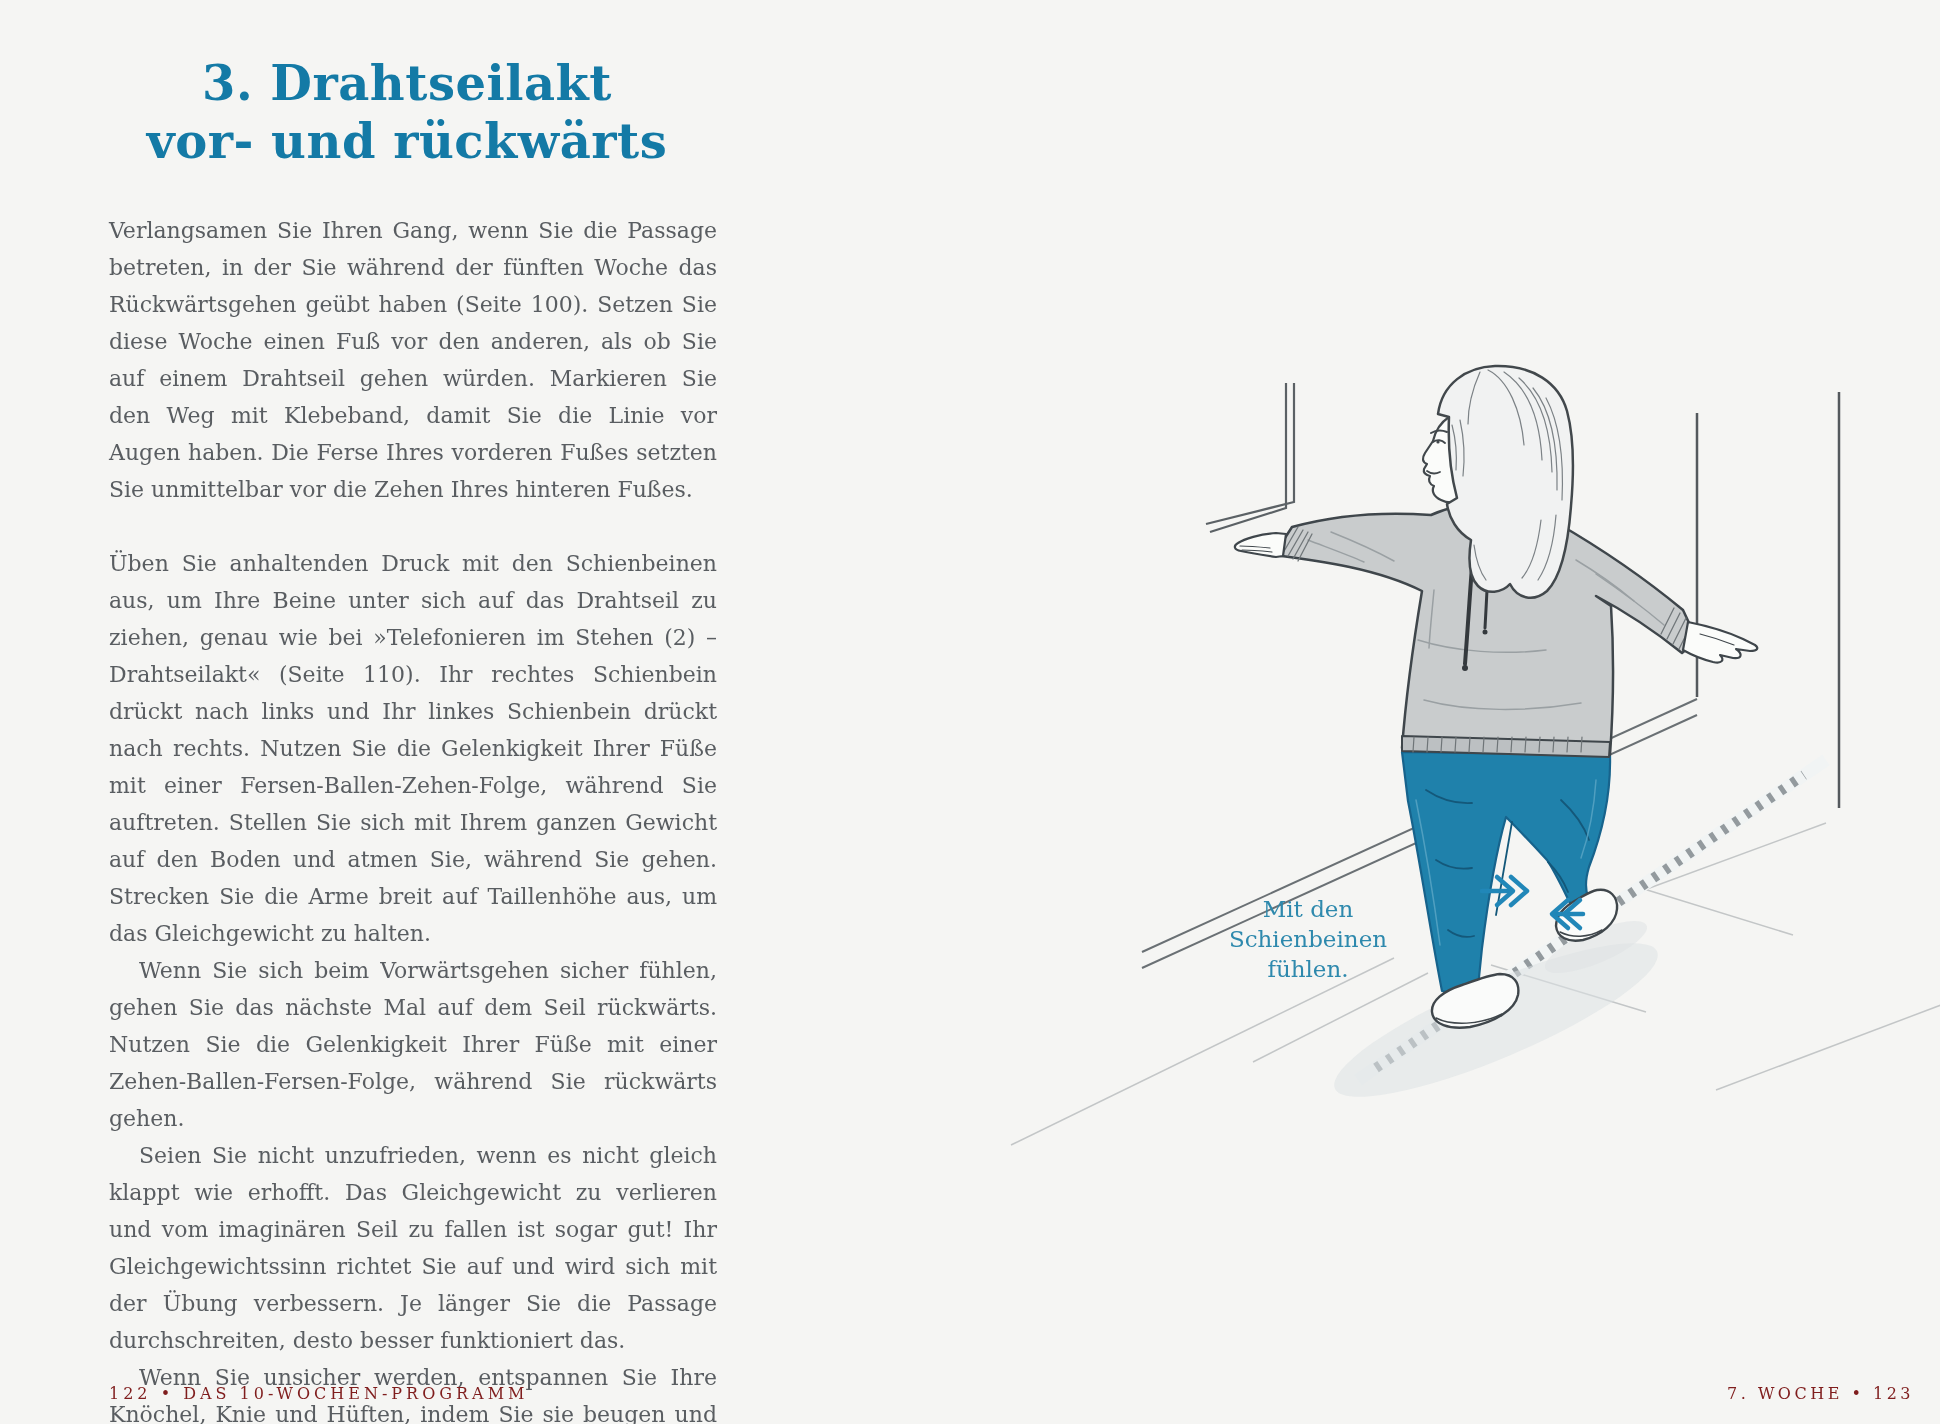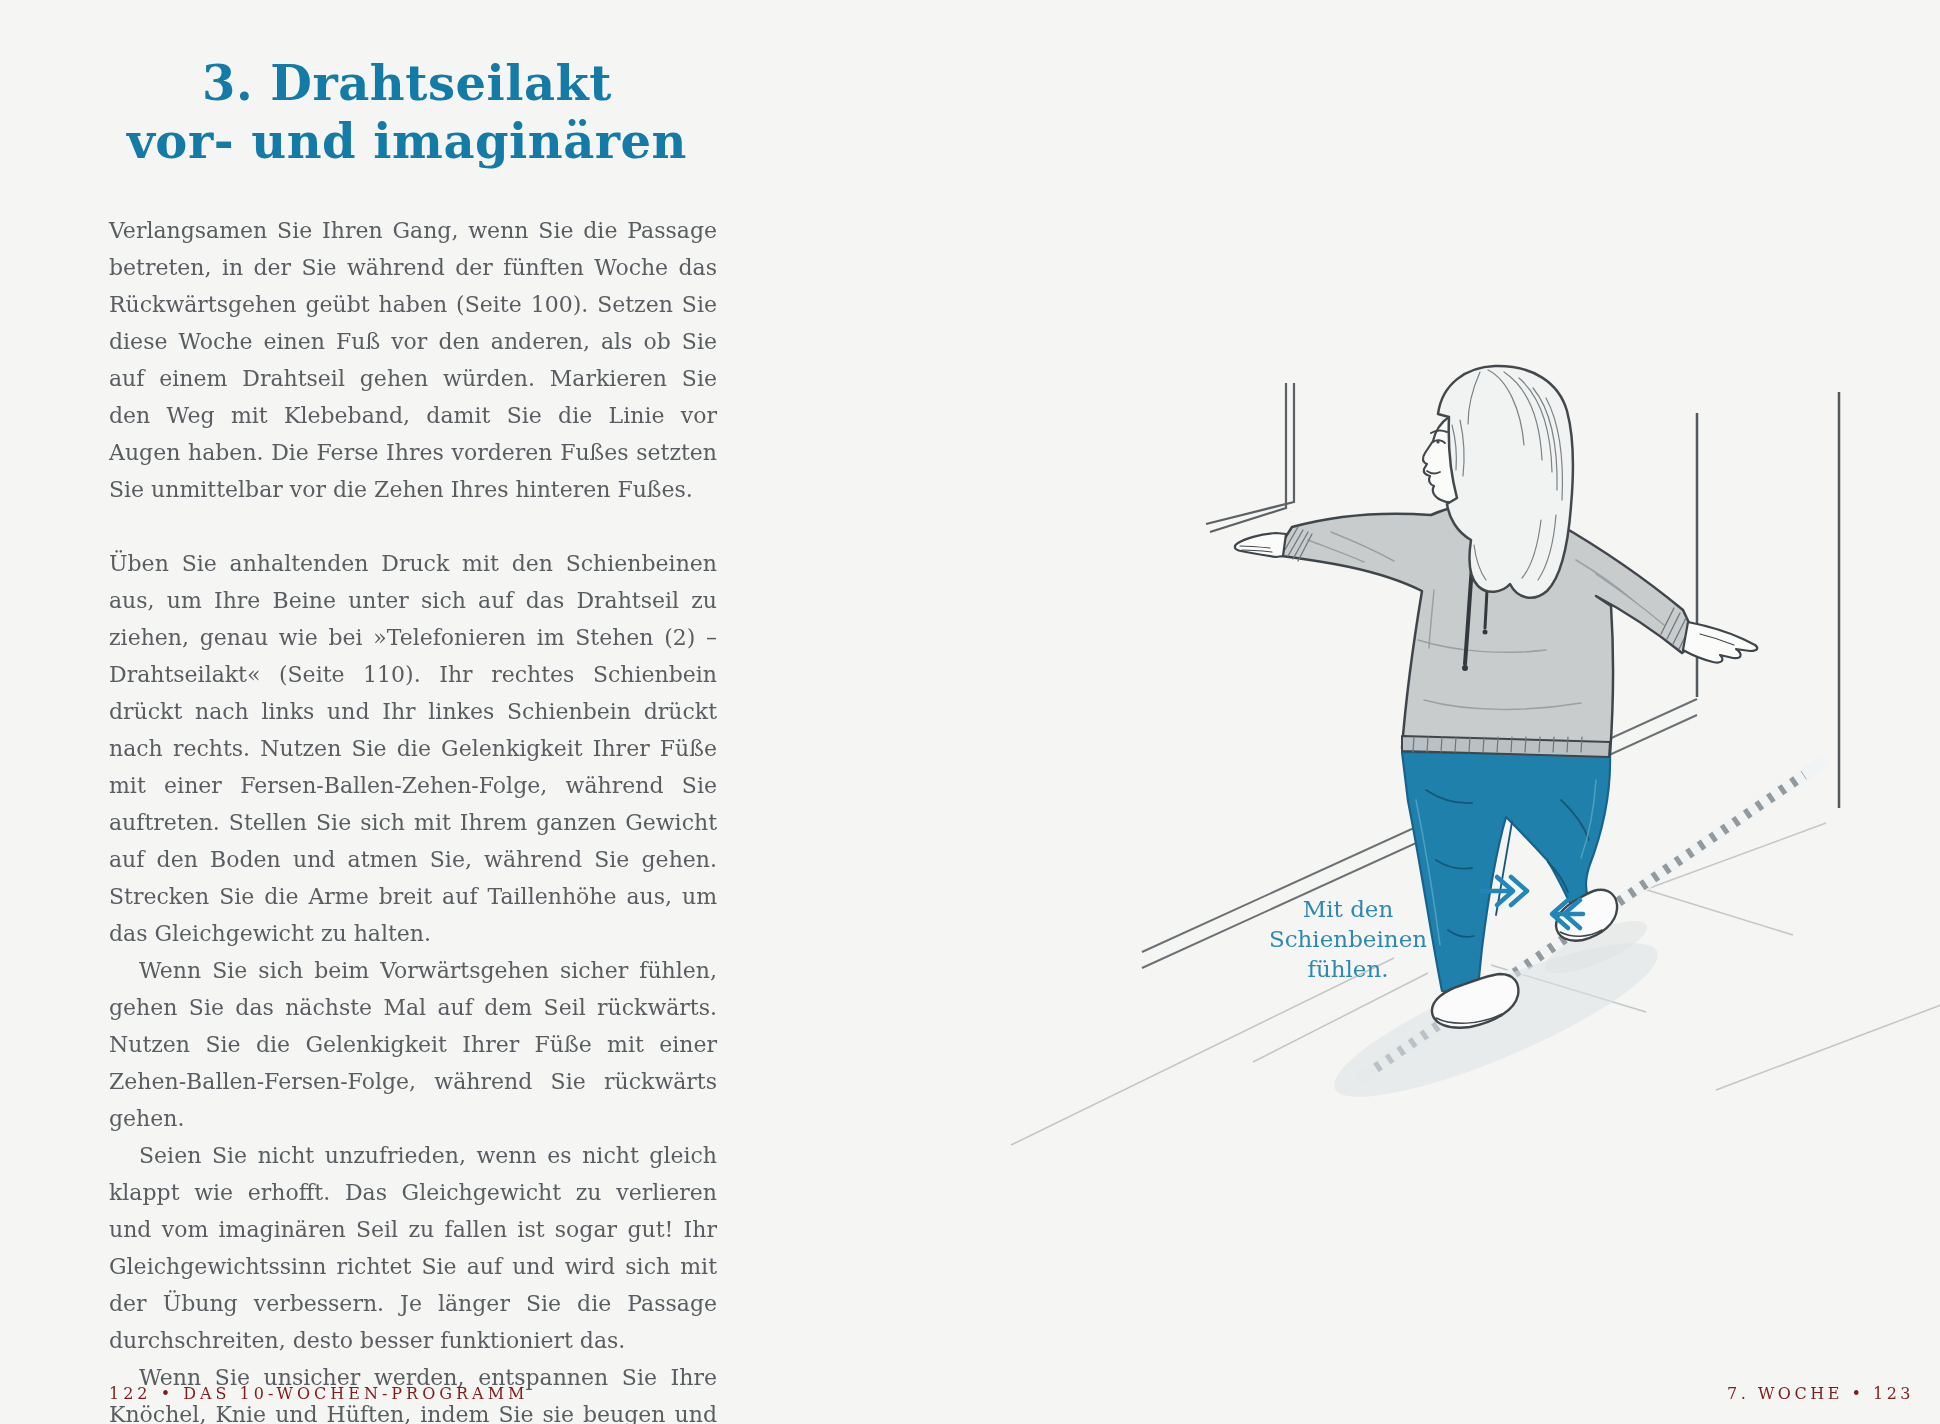--- a/index.html
+++ b/index.html
@@ -27,34 +27,34 @@
   .bodytext p.indent{text-indent:30px;}
   .pagefooter{
     position:absolute;top:1384px;
     font-size:16px;letter-spacing:4px;color:#7f1d1d;
     white-space:nowrap;
   }
   .pagefooter.left{left:73px;}
   .pagefooter.right{right:62px;letter-spacing:3.5px;text-align:right;}
   .illu-svg{position:absolute;left:0;top:0;width:1940px;height:1424px;}
   .caption{
-    position:absolute;left:1212px;top:894px;width:200px;
+    position:absolute;left:1172px;top:894px;width:200px;
     text-align:center;color:#2e89ad;
     font-size:23px;line-height:30px;
   }
   .caption span{display:block;}
 </style>
 </head>
 <body>
 
 <div class="page">
 
   <h1 class="heading">
     <span>3. Drahtseilakt</span>
-    <span>vor- und imaginären</span>
+    <span>vor- und rückwärts</span>
   </h1>
 
   <div class="bodytext">
     <p>Verlangsamen Sie Ihren Gang, wenn Sie die Passage betreten, in der Sie während der fünften Woche das Rückwärtsgehen geübt haben (Seite 100). Setzen Sie diese Woche einen Fuß vor den anderen, als ob Sie auf einem Drahtseil gehen würden. Markieren Sie den Weg mit Klebeband, damit Sie die Linie vor Augen haben. Die Ferse Ihres vorderen Fußes setzten Sie unmittelbar vor die Zehen Ihres hinteren Fußes.</p>
     <p class="gap-before">Üben Sie anhaltenden Druck mit den Schienbeinen aus, um Ihre Beine unter sich auf das Drahtseil zu ziehen, genau wie bei »Telefonieren im Stehen (2) – Drahtseilakt« (Seite 110). Ihr rechtes Schienbein drückt nach links und Ihr linkes Schienbein drückt nach rechts. Nutzen Sie die Gelenkigkeit Ihrer Füße mit einer Fersen-Ballen-Zehen-Folge, während Sie auftreten. Stellen Sie sich mit Ihrem ganzen Gewicht auf den Boden und atmen Sie, während Sie gehen. Strecken Sie die Arme breit auf Taillenhöhe aus, um das Gleichgewicht zu halten.</p>
     <p class="indent">Wenn Sie sich beim Vorwärtsgehen sicher fühlen, gehen Sie das nächste Mal auf dem Seil rückwärts. Nutzen Sie die Gelenkigkeit Ihrer Füße mit einer Zehen-Ballen-Fersen-Folge, während Sie rückwärts gehen.</p>
     <p class="indent">Seien Sie nicht unzufrieden, wenn es nicht gleich klappt wie erhofft. Das Gleichgewicht zu verlieren und vom imaginären Seil zu fallen ist sogar gut! Ihr Gleichgewichtssinn richtet Sie auf und wird sich mit der Übung verbessern. Je länger Sie die Passage durchschreiten, desto besser funktioniert das.</p>
     <p class="indent">Wenn Sie unsicher werden, entspannen Sie Ihre Knöchel, Knie und Hüften, indem Sie sie beugen und jegliche Verkrampfung oder Versteifung Ihres Körpers auflösen.</p>
   </div>
 

